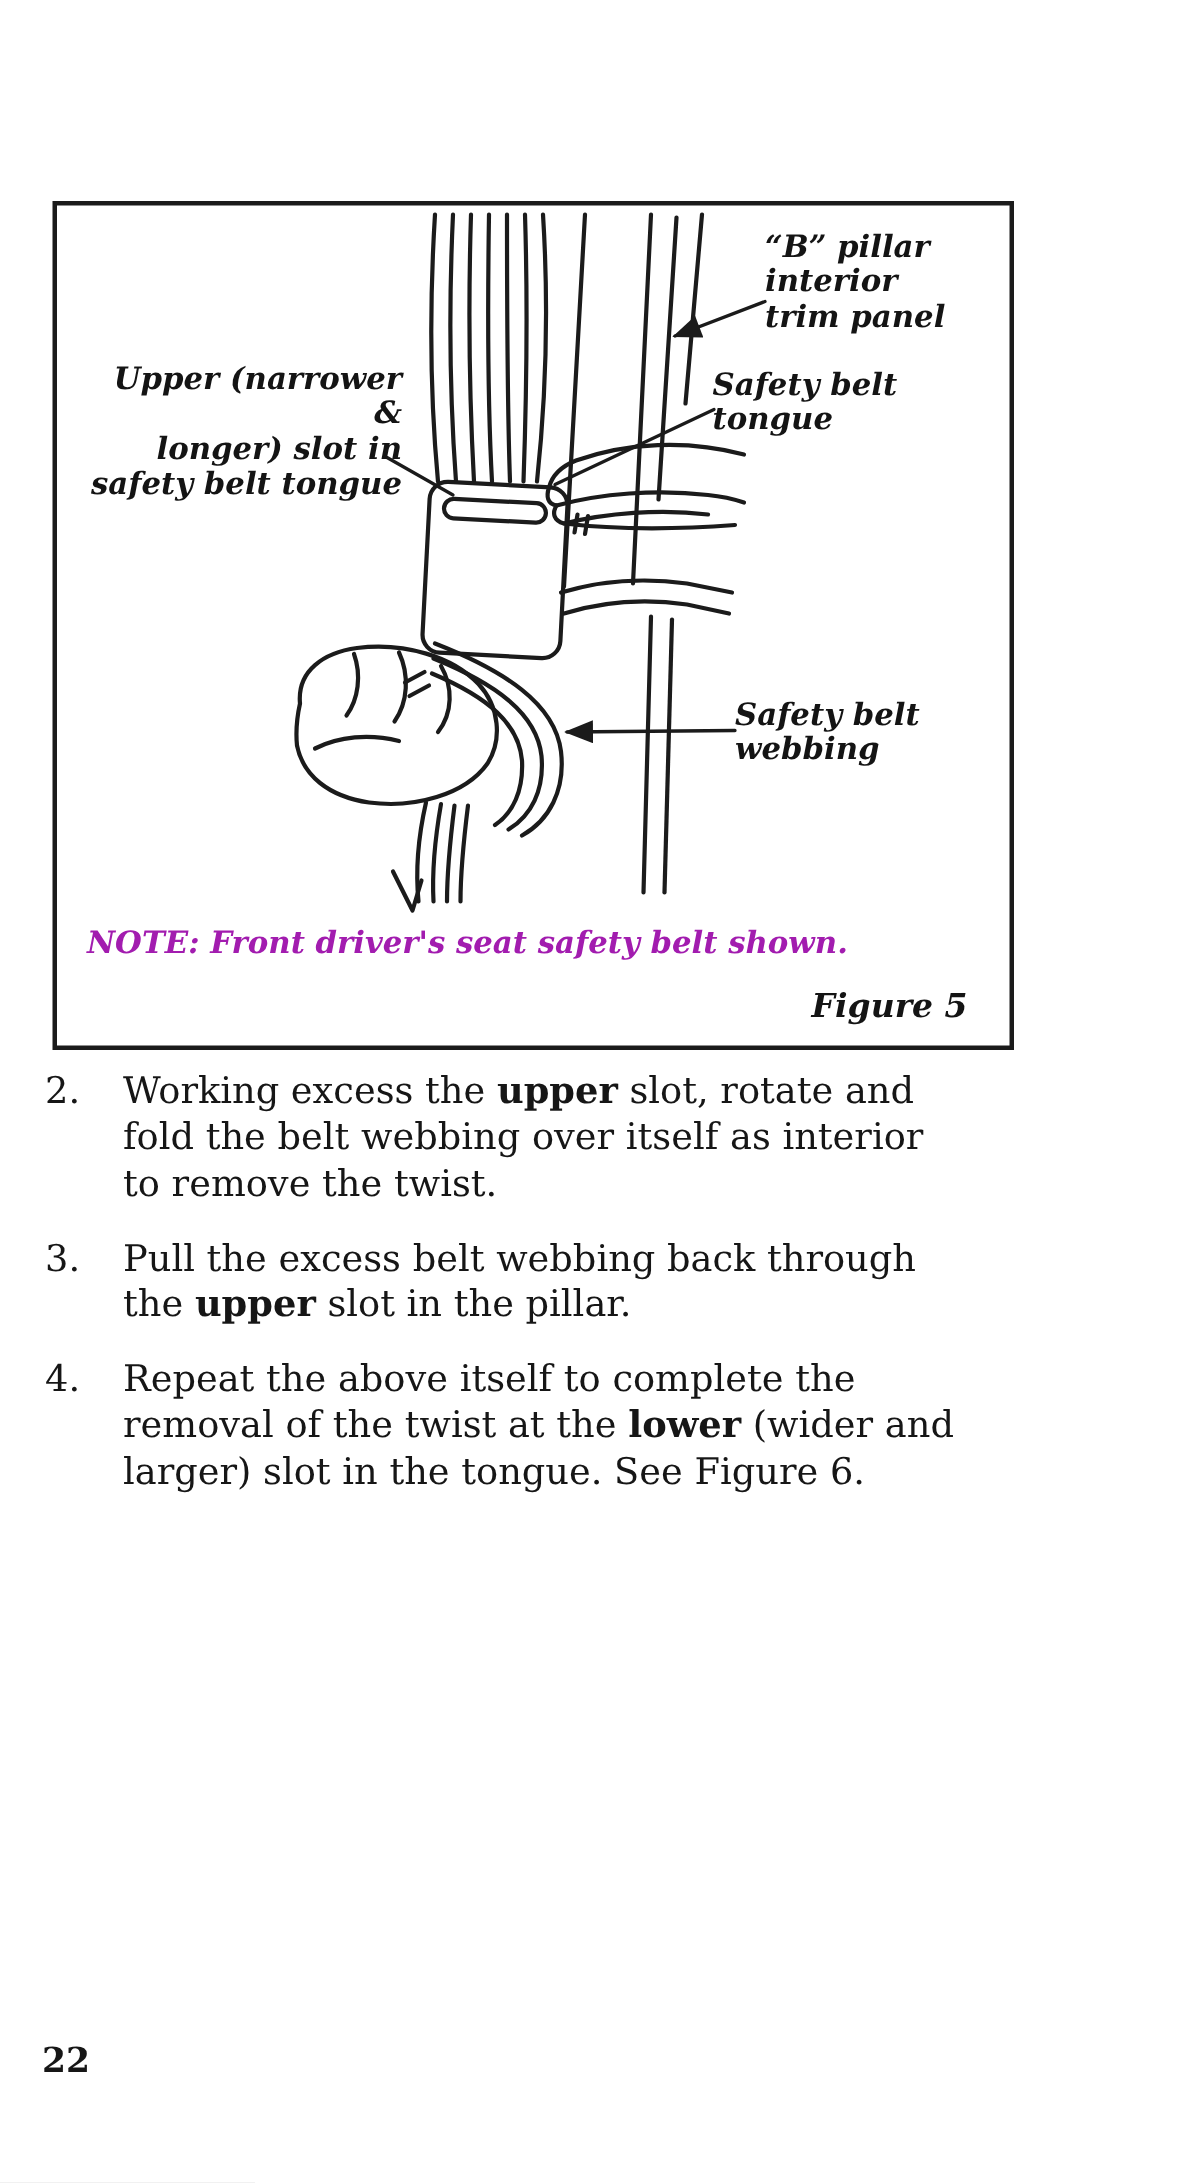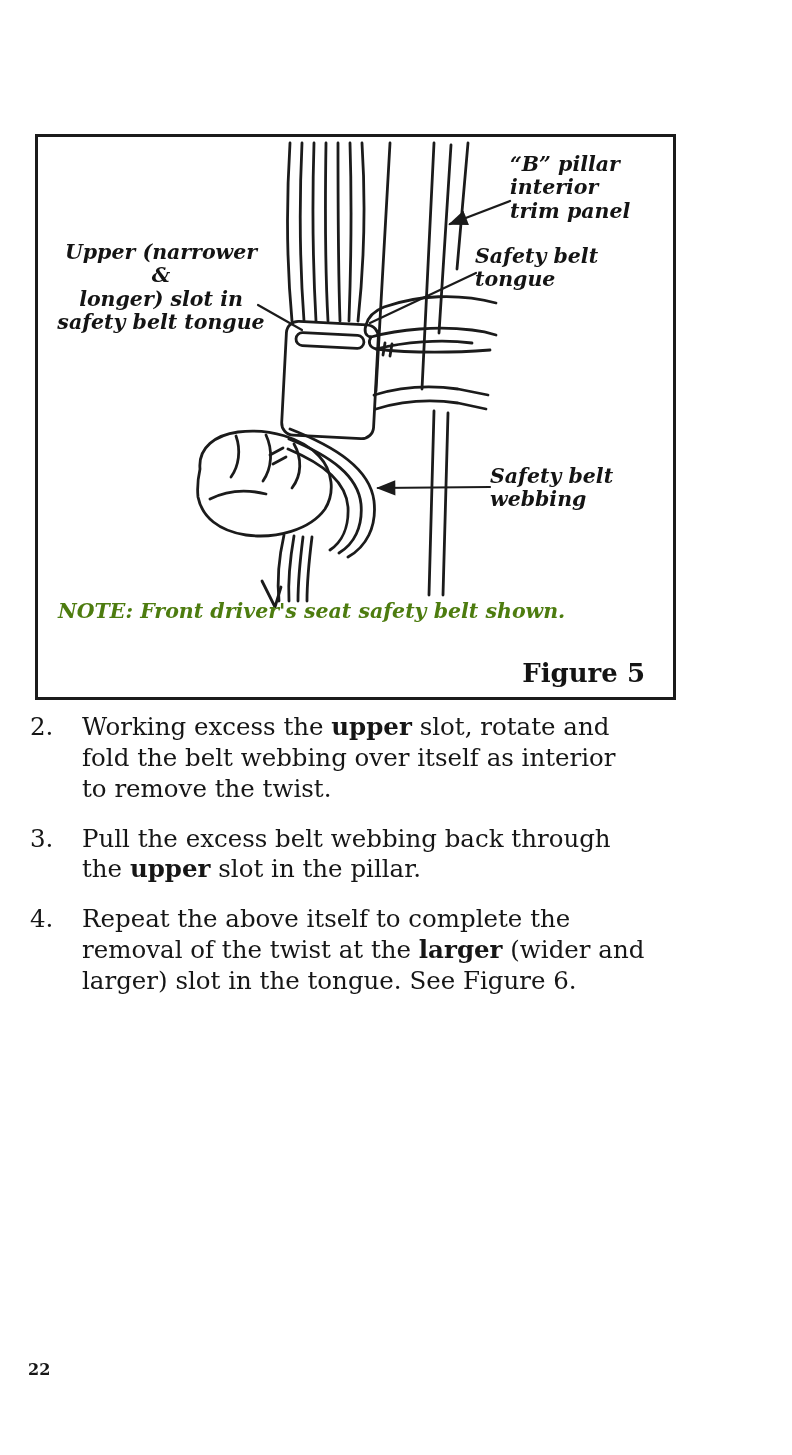--- a/index.html
+++ b/index.html
@@ -32,37 +32,38 @@
     position: absolute;
     font-weight: bold;
     font-style: italic;
     font-size: 20.5px;
     line-height: 1.14;
     white-space: pre-line;
     color: #141414;
   }
   .lbl-b-pillar   { left: 472px; top: 16px;  text-align: left; }
   .lbl-tongue     { left: 437px; top: 108px; text-align: left; }
-  .lbl-upper-slot { left: 16px;  top: 104px; width: 214px; text-align: center; }
+  .lbl-upper-slot { left: 16px;  top: 104px; width: 214px; text-align: right; }
   .lbl-webbing    { left: 452px; top: 328px; text-align: left; }
   .fig-note {
     position: absolute;
     left: 20px;
-    top: 462px;
+    top: 479px;
     font-weight: bold;
     font-style: italic;
     font-size: 20.5px;
-    color: #4d7c0f;
+    color: #a21caf;
   }
   .fig-caption {
     position: absolute;
     right: 28px;
     top: 521px;
     font-weight: bold;
-    font-size: 26px;
+    font-style: italic;
+    font-size: 22px;
     color: #141414;
   }
   .steps {
     position: absolute;
     left: 30px;
     top: 712px;
     width: 632px;
   }
   .step {
     display: flex;
@@ -76,21 +77,21 @@
   }
   .step-text {
     flex: 1;
     white-space: pre-line;
   }
   .step-text .bold { font-weight: bold; }
   .page-number {
     position: absolute;
     left: 28px;
     top: 1360px;
-    font-size: 16px;
+    font-size: 23px;
     font-weight: bold;
   }
 </style>
 </head>
 <body>
 
 <div class="page">
 
   <div class="figure-box">
 
@@ -198,21 +199,21 @@
 
     <div class="step">
       <span class="step-num">3.</span>
       <div class="step-text"><span>Pull the excess belt webbing back through
 the </span><span class="bold">upper</span><span> slot in the pillar.</span></div>
     </div>
 
     <div class="step">
       <span class="step-num">4.</span>
       <div class="step-text"><span>Repeat the above itself to complete the
-removal of the twist at the </span><span class="bold">larger</span><span> (wider and
+removal of the twist at the </span><span class="bold">lower</span><span> (wider and
 larger) slot in the tongue. See Figure 6.</span></div>
     </div>
 
   </div>
 
   <div class="page-number">22</div>
 
 </div>
 
 </body></html>

